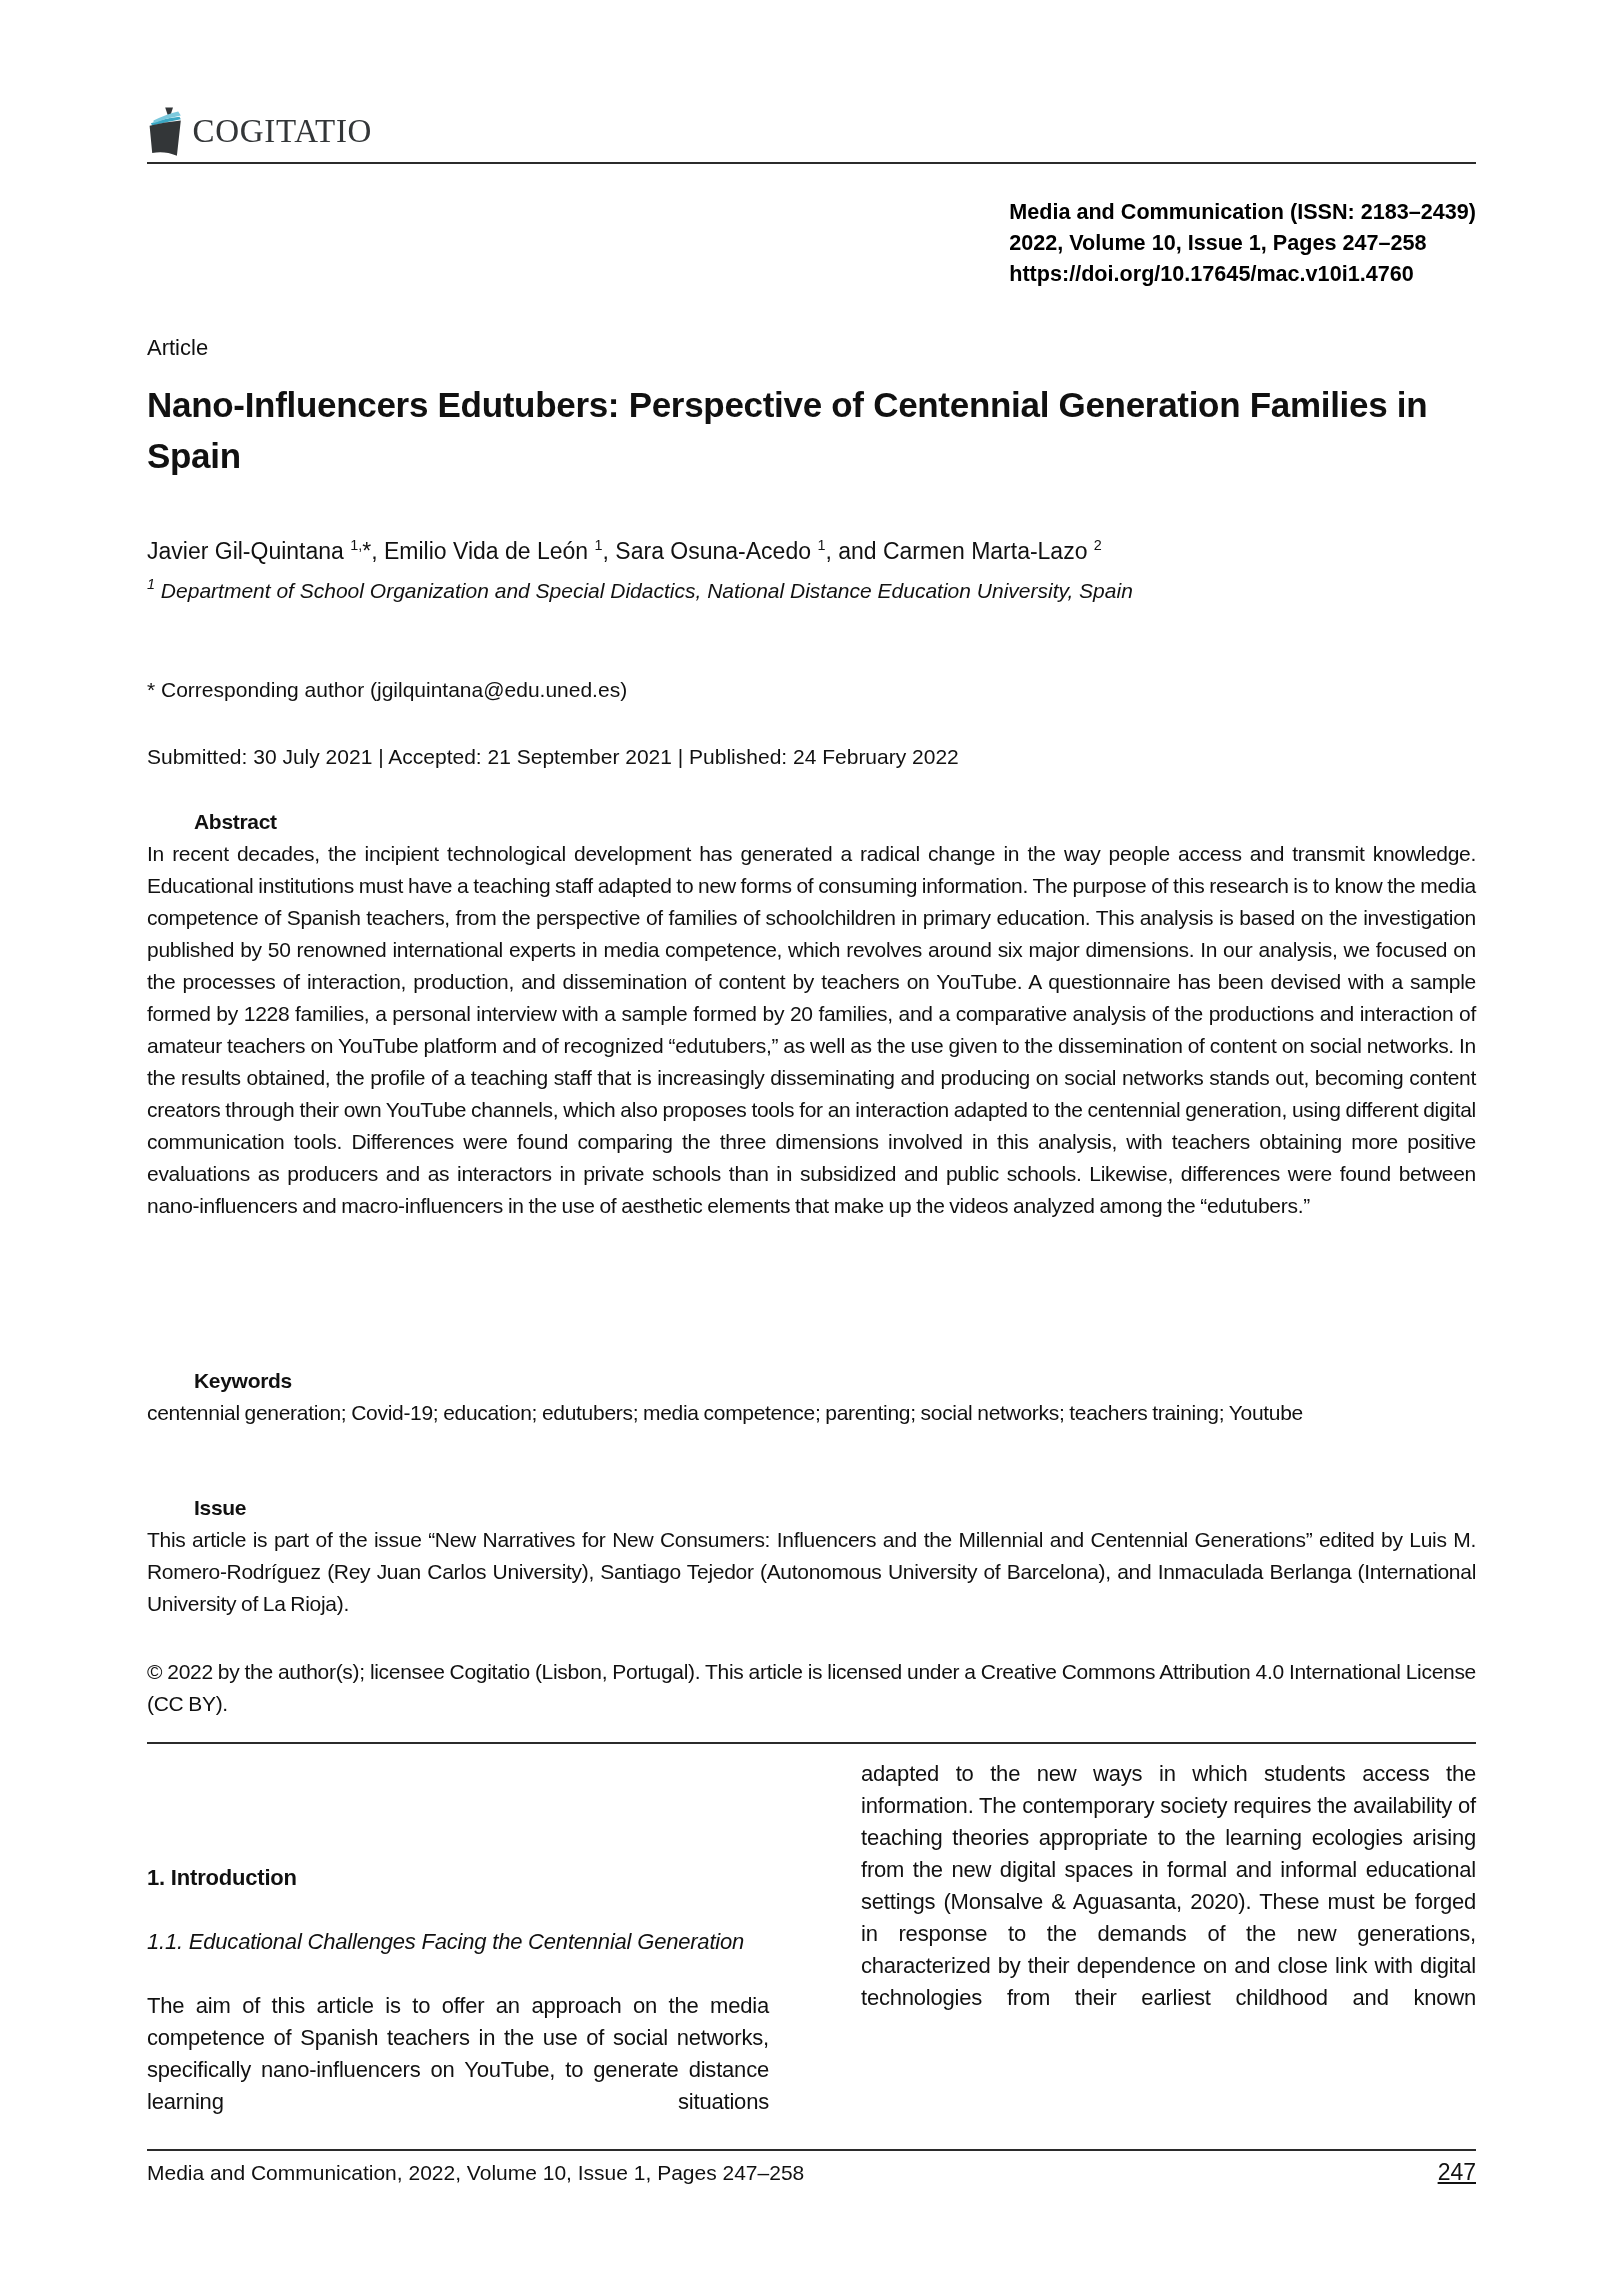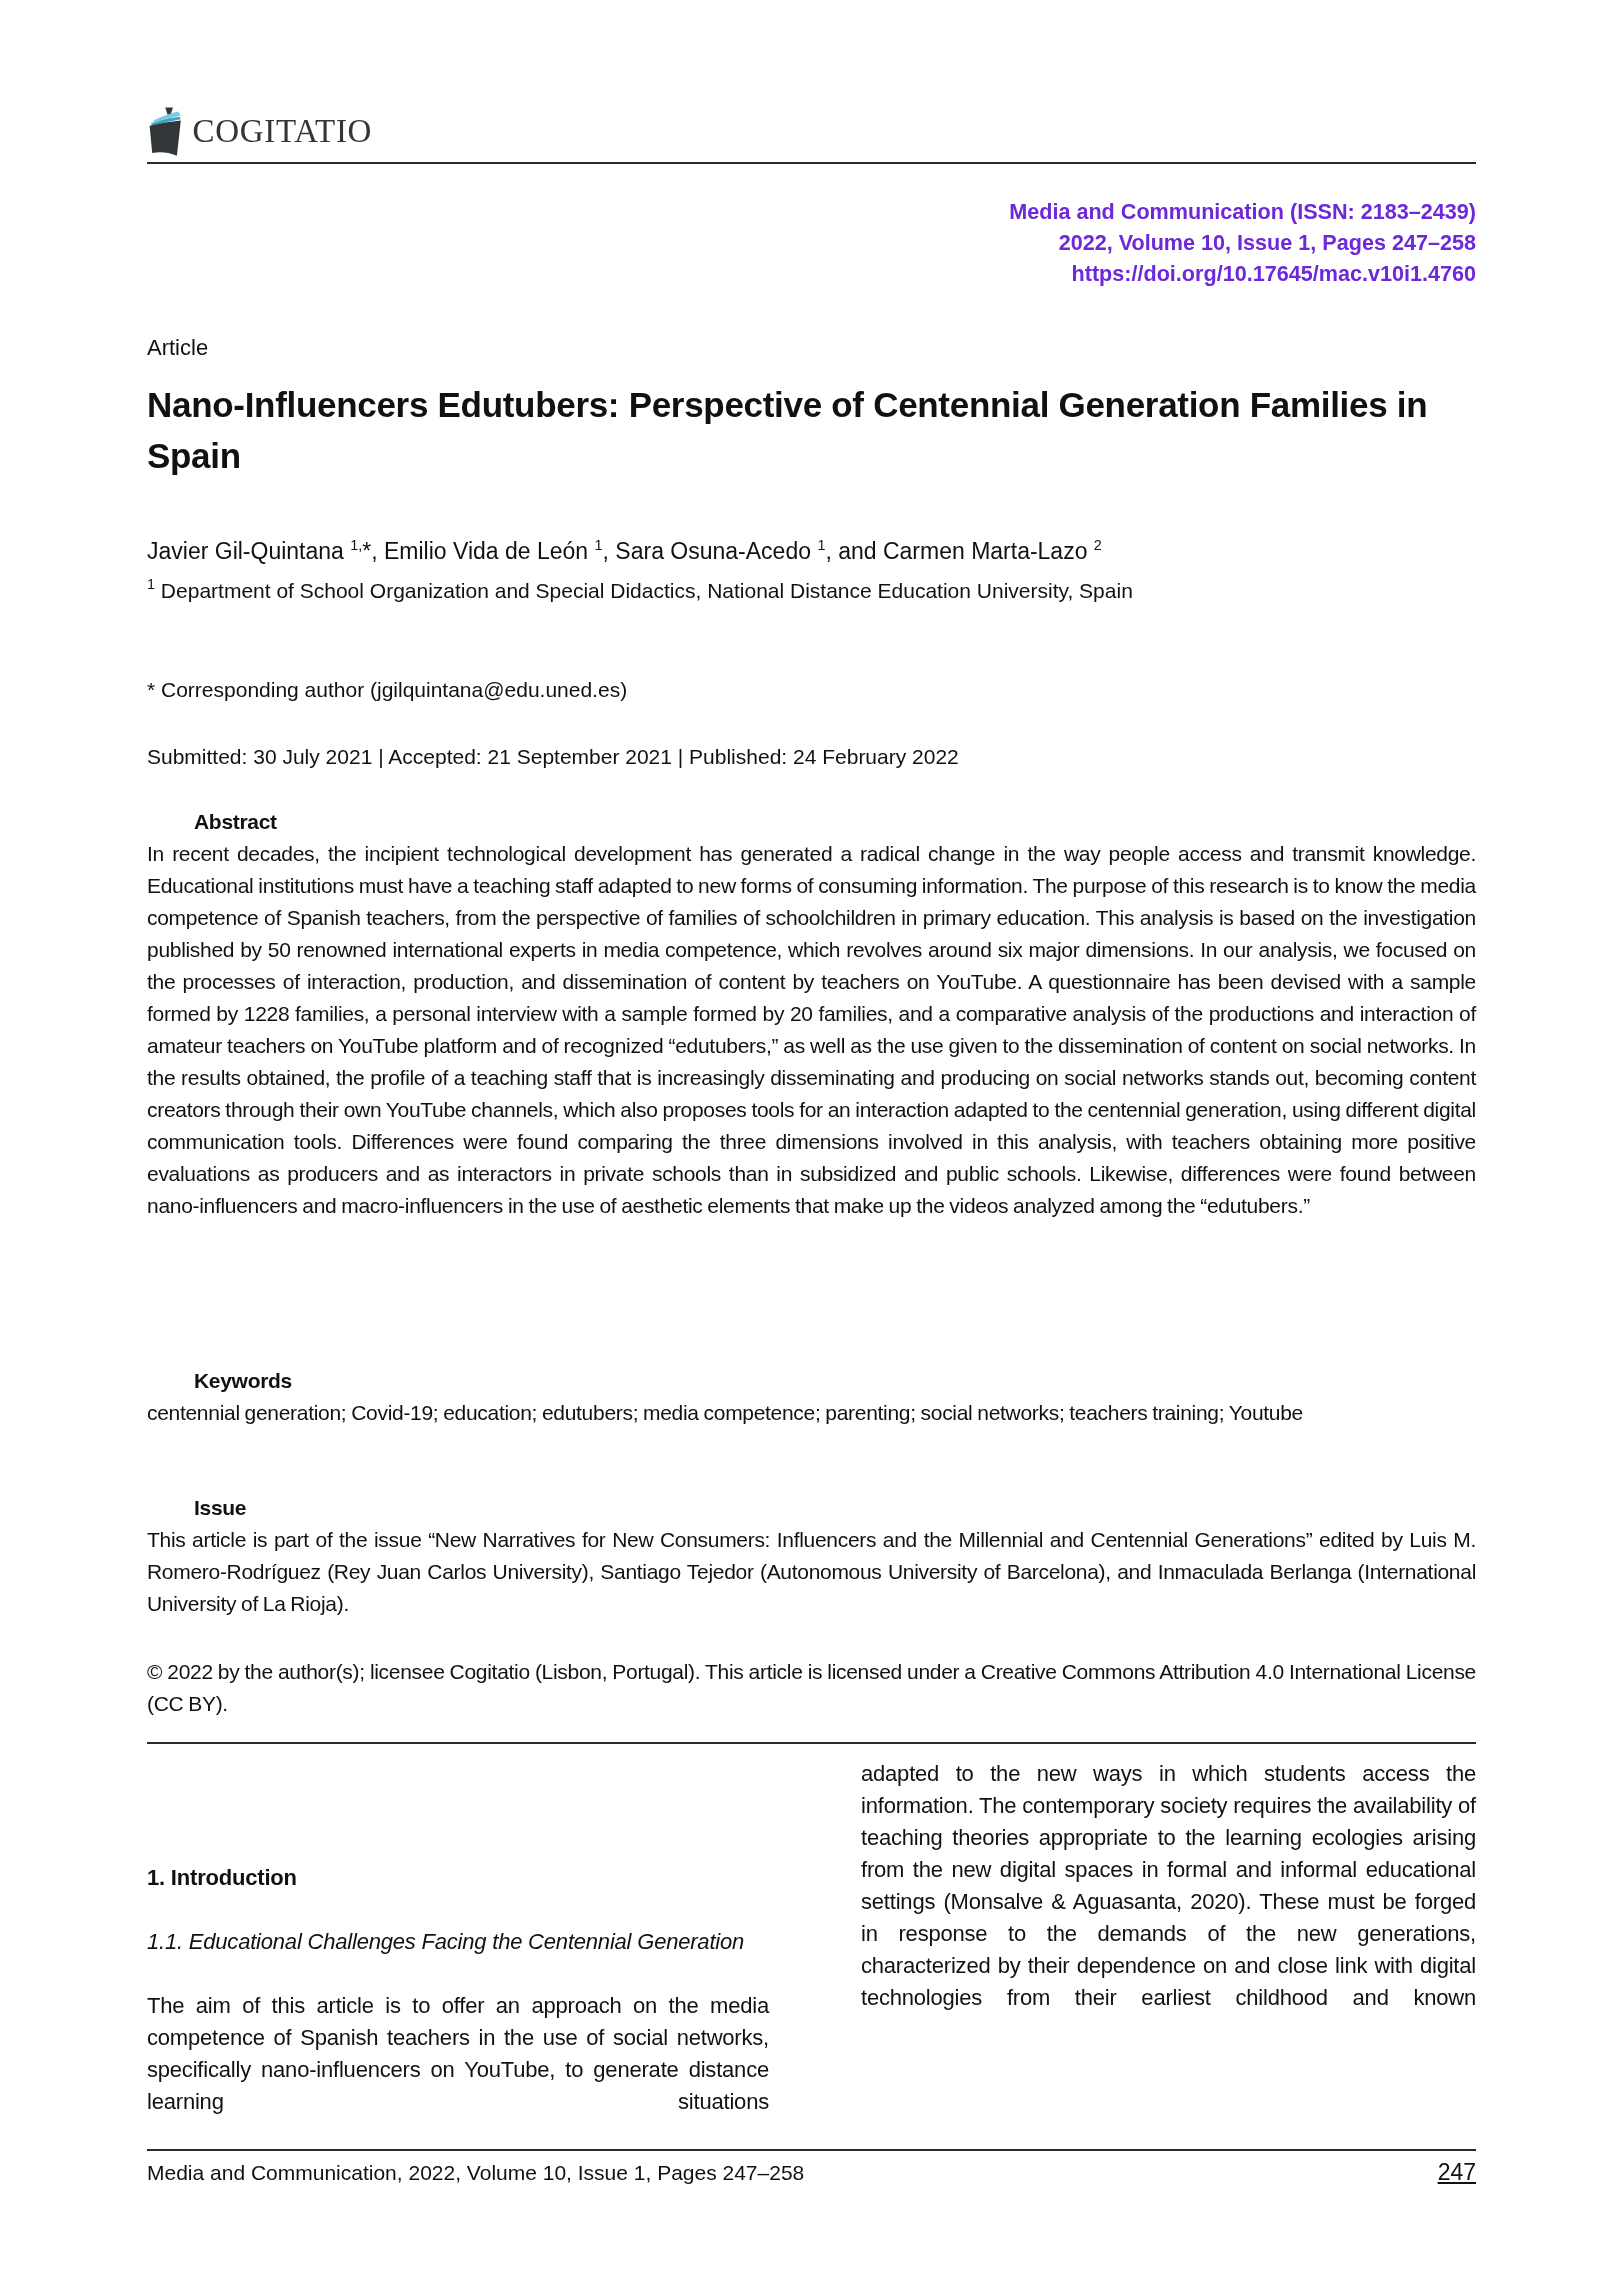--- a/index.html
+++ b/index.html
@@ -7,32 +7,32 @@
          font-family: "Liberation Sans", "DejaVu Sans", sans-serif; color: #111; }
   .abs { position: absolute; }
   .rule { position: absolute; left: 147px; width: 1329px; height: 2px; background: #2b2b2b; }
 
   
   .logo { left: 147px; top: 105px; height: 52px; display: flex; align-items: flex-end; gap: 6.5px; }
   .logo-mark { width: 39px; height: 52px; }
   .logo-text { font-family: "Liberation Serif", "DejaVu Serif", serif; font-weight: normal;
                font-size: 33px; color: #333638; letter-spacing: 0.7px; line-height: 1; margin-bottom: 9px; }
 
-  .journal { right: 147px; top: 196px; text-align: right; font-weight: bold; font-size: 21.6px;
-             line-height: 31px; color: #6d28d9; }
+  .journal { right: 147px; top: 196px; font-weight: bold; font-size: 21.6px;
+             line-height: 31px; color: #000000; }
   .journal div { white-space: nowrap; }
 
   .article-type { left: 147px; top: 331px; font-size: 22px; line-height: 33px; }
   .title { left: 147px; top: 370px; width: 1329px; font-weight: bold; font-size: 35px; line-height: 51px;
            letter-spacing: -0.3px; margin-top: 9px; }
   .authors { left: 147px; top: 503px; font-size: 23px; line-height: 33px; white-space: nowrap; margin-top: 32px; }
   .authors sup, .affil sup { font-size: 14.4px; vertical-align: 9.2px; line-height: 0; }
 
   .affil { left: 147px; top: 575px; font-size: 21px; line-height: 32px; }
-  .affil div { white-space: nowrap; }
+  .affil div { white-space: nowrap; font-style: italic; }
   .corresp { left: 147px; top: 674px; font-size: 21px; line-height: 32px; white-space: nowrap; }
   .dates { left: 147px; top: 741px; font-size: 21px; line-height: 32px; white-space: nowrap; }
 
   .block { left: 147px; width: 1329px; font-size: 21px; line-height: 32px; text-align: justify;
            letter-spacing: -0.3px; word-spacing: -0.7px; }
   .block-head { font-weight: bold; margin-left: 47px; }
   .abstract { top: 806px; }
   .keywords { top: 1365px; }
   .issue { top: 1492px; }
   .license { top: 1656px; }

